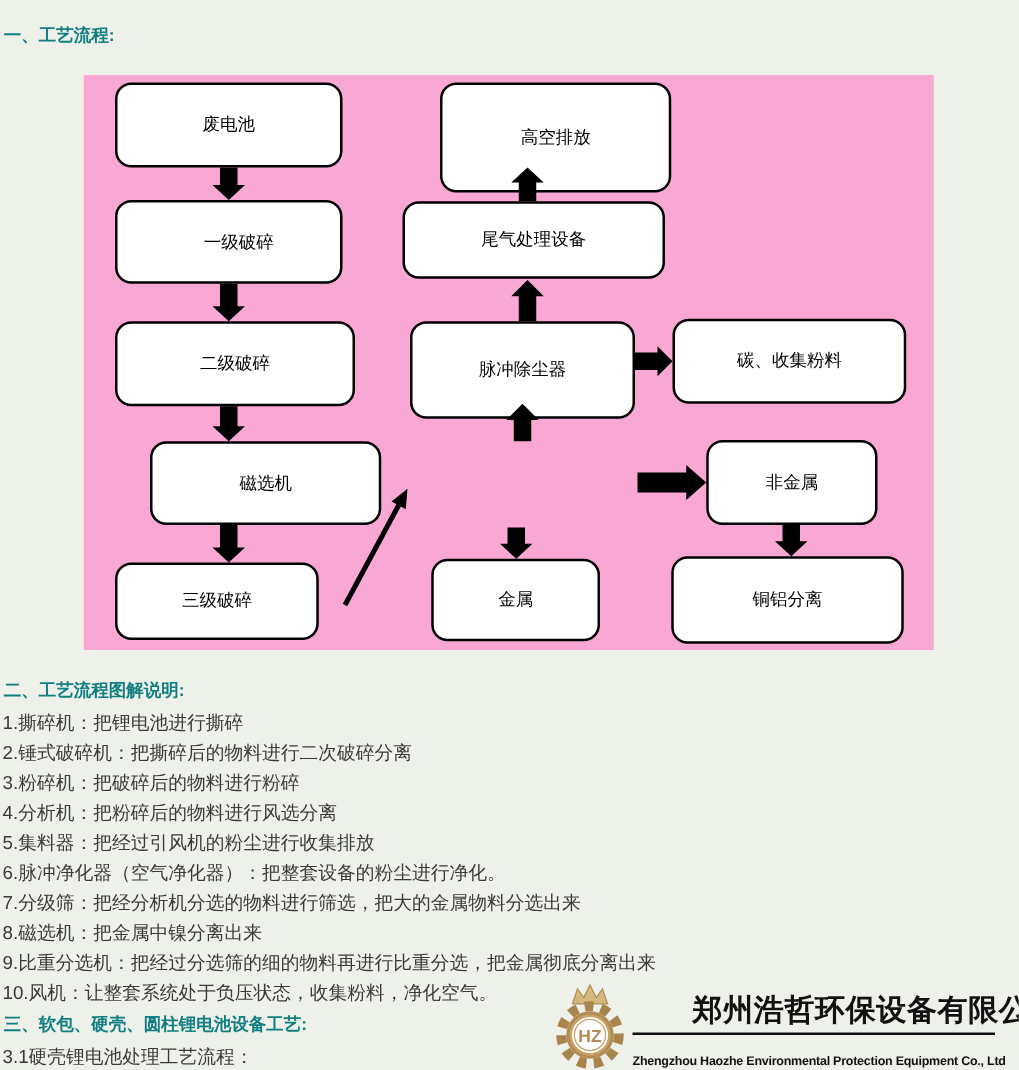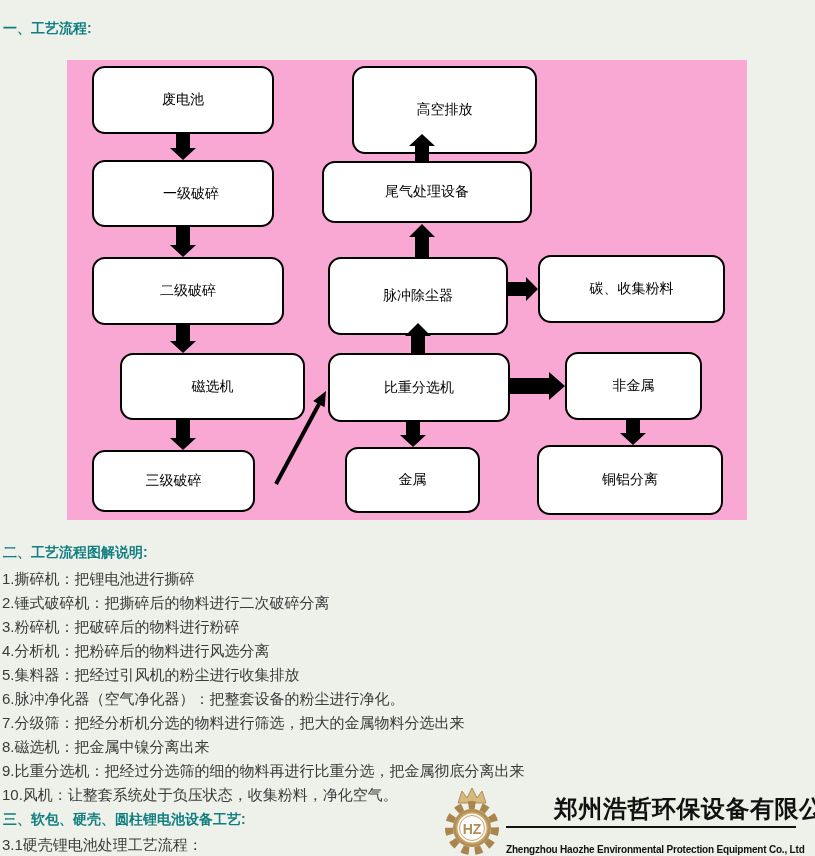--- a/index.html
+++ b/index.html
@@ -90,23 +90,20 @@
 
     <div class="node" style="left:265px;top:6px;width:185px;height:88px;margin-left:20px;">
       <span>高空排放</span>
     </div>
     <div class="node" style="left:255px;top:101px;width:210px;height:62px;">
       <span>尾气处理设备</span>
     </div>
     <div class="node" style="left:261px;top:197px;width:180px;height:78px;align-items:center;">
       <span>脉冲除尘器</span>
     </div>
-    <div class="node" style="left:261px;top:293px;width:182px;height:69px;">
-      <span>比重分选机</span>
-    </div>
     <div class="node" style="left:278px;top:387px;width:135px;height:66px;">
       <span>金属</span>
     </div>
 
     <div class="node" style="left:471px;top:195px;width:187px;height:68px;">
       <span>碳、收集粉料</span>
     </div>
     <div class="node" style="left:498px;top:292px;width:137px;height:68px;">
       <span>非金属</span>
     </div>

